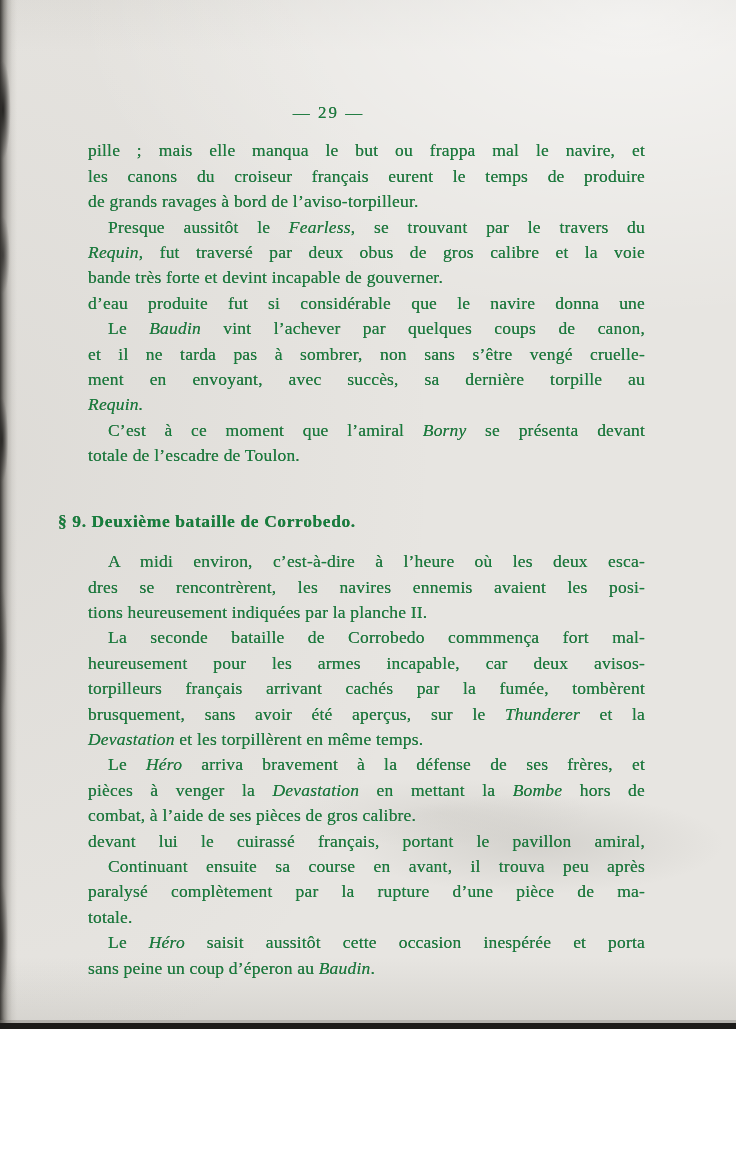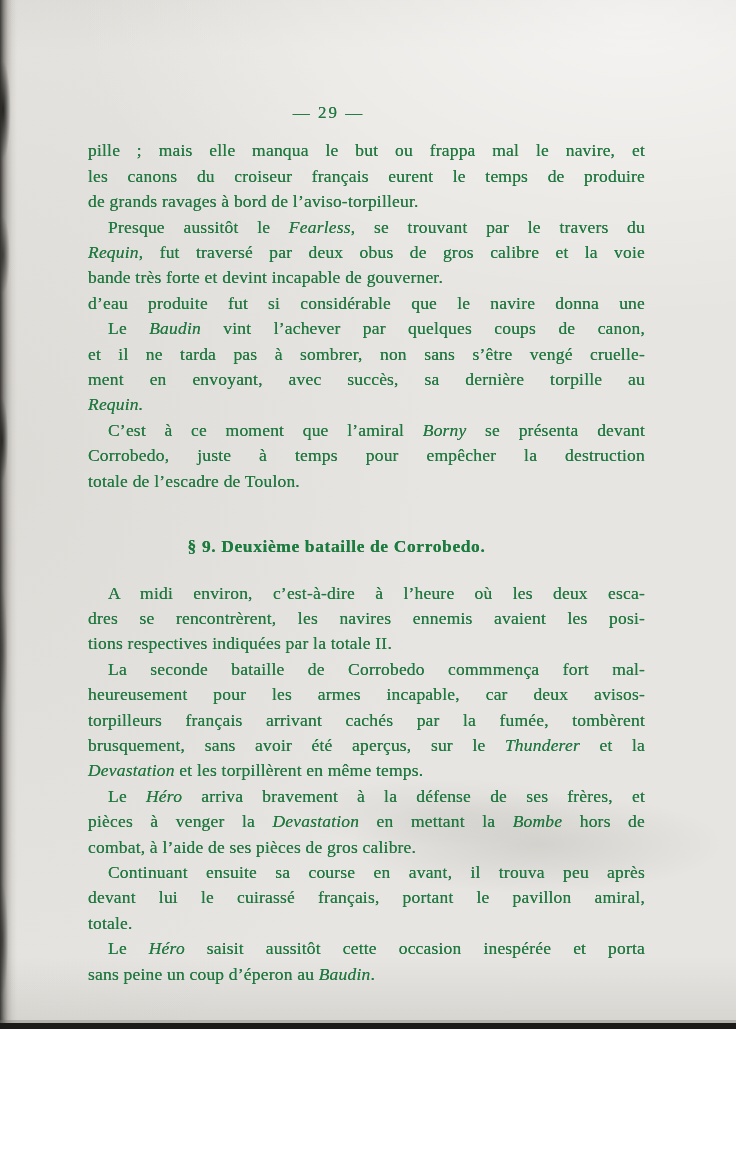--- a/index.html
+++ b/index.html
@@ -59,23 +59,22 @@
   }
   .line {
     text-align: justify;
     text-align-last: justify;
   }
   .line.last { text-align-last: left; }
   .line.indent { text-indent: 20px; }
   .heading {
     position: relative; left: -30px;
     font-weight: 700;
-    text-align: center;
     margin-top: 40px;
-    margin-bottom: 21px;
+    margin-bottom: 15px;
     letter-spacing: 0.6px;
   }
   .it { font-style: italic; margin-top: 41px; }
 </style>
 </head>
 <body>
 
 <div class="page">
   <div class="paper-shade"></div>
   <div class="binding-strip"></div>
@@ -95,44 +94,44 @@
           <div class="line"><span>d’eau produite fut si considérable que le navire donna une</span></div>
         </div>
         <div class="para">
           <div class="line indent"><span>Le </span><span class="it">Baudin</span><span> vint l’achever par quelques coups de canon,</span></div>
           <div class="line"><span>et il ne tarda pas à sombrer, non sans s’être vengé cruelle-</span></div>
           <div class="line"><span>ment en envoyant, avec succès, sa dernière torpille au</span></div>
           <div class="line last"><span class="it">Requin.</span></div>
         </div>
         <div class="para">
           <div class="line indent"><span>C’est à ce moment que l’amiral </span><span class="it">Borny</span><span> se présenta devant</span></div>
-          <div class="line"><span>Corrobedo, juste à temps pour empêcher la destruction</span></div>
           <div class="line last"><span>totale de l’escadre de Toulon.</span></div>
         </div>
         <div class="heading">§ 9. Deuxième bataille de Corrobedo.</div>
         <div class="para">
           <div class="line indent"><span>A midi environ, c’est-à-dire à l’heure où les deux esca-</span></div>
           <div class="line"><span>dres se rencontrèrent, les navires ennemis avaient les posi-</span></div>
-          <div class="line last"><span>tions respectives indiquées par la totale II.</span></div>
+          <div class="line last"><span>tions heureusement indiquées par la planche II.</span></div>
         </div>
         <div class="para">
           <div class="line indent"><span>La seconde bataille de Corrobedo commmença fort mal-</span></div>
           <div class="line"><span>heureusement pour les armes incapable, car deux avisos-</span></div>
           <div class="line"><span>torpilleurs français arrivant cachés par la fumée, tombèrent</span></div>
           <div class="line"><span>brusquement, sans avoir été aperçus, sur le </span><span class="it">Thunderer</span><span> et la</span></div>
           <div class="line last"><span class="it">Devastation</span><span> et les torpillèrent en même temps.</span></div>
         </div>
         <div class="para">
           <div class="line indent"><span>Le </span><span class="it">Héro</span><span> arriva bravement à la défense de ses frères, et</span></div>
           <div class="line"><span>pièces à venger la </span><span class="it">Devastation</span><span> en mettant la </span><span class="it">Bombe</span><span> hors de</span></div>
           <div class="line last"><span>combat, à l’aide de ses pièces de gros calibre.</span></div>
         </div>
         <div class="para">
+          <div class="line"><span>devant lui le cuirassé français, portant le pavillon amiral,</span></div>
           <div class="line indent"><span>Continuant ensuite sa course en avant, il trouva peu après</span></div>
-          <div class="line"><span>devant lui le cuirassé français, portant le pavillon amiral,</span></div>
+          <div class="line"><span>paralysé complètement par la rupture d’une pièce de ma-</span></div>
           <div class="line last"><span>totale.</span></div>
         </div>
         <div class="para">
           <div class="line indent"><span>Le </span><span class="it">Héro</span><span> saisit aussitôt cette occasion inespérée et porta</span></div>
           <div class="line last"><span>sans peine un coup d’éperon au </span><span class="it">Baudin</span><span>.</span></div>
         </div>
       </div>
   </div>
 
   <div class="bottom-edge-line"></div>

